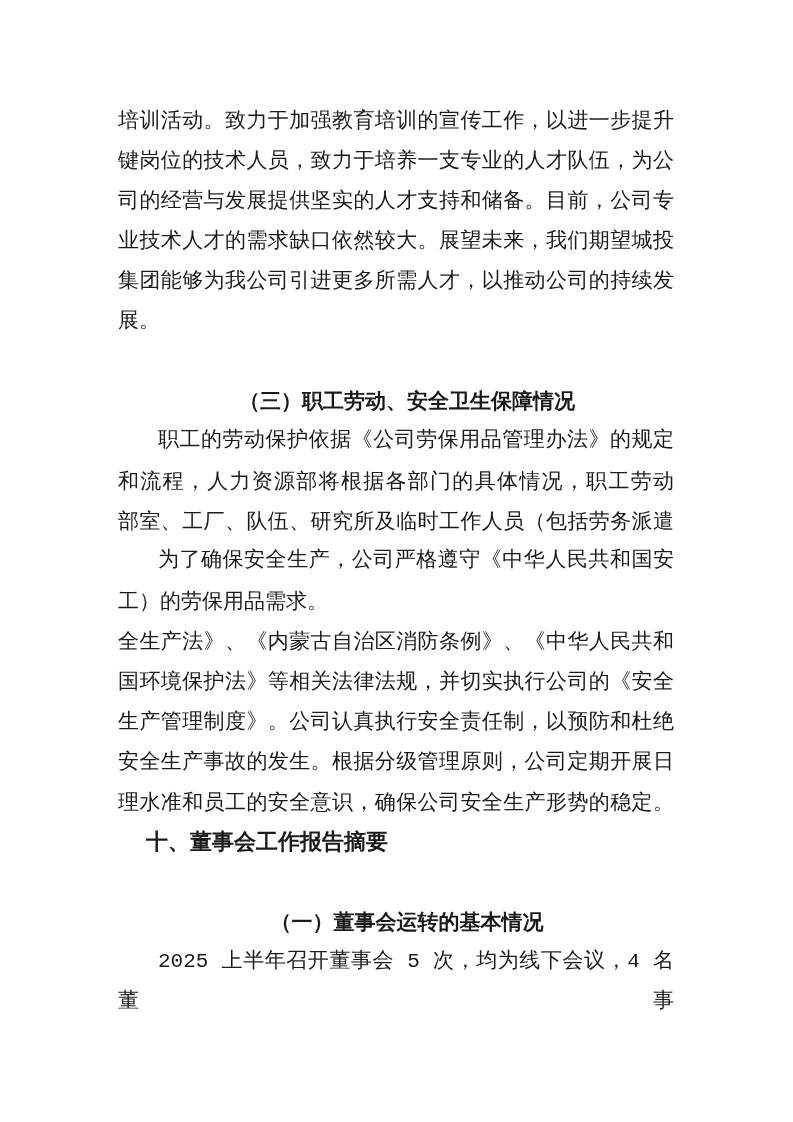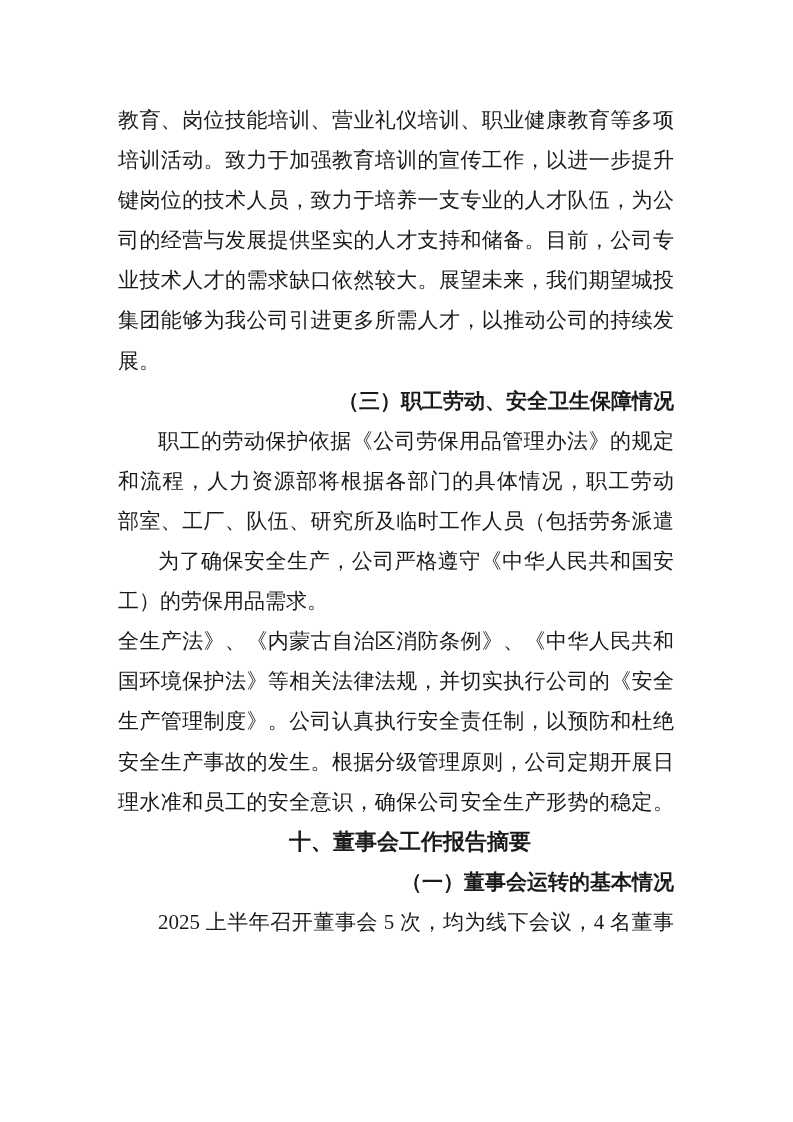--- a/index.html
+++ b/index.html
@@ -35,42 +35,43 @@
     text-align-last: justify;
     white-space: normal;
   }
   
   .l {
     text-align: left;
   }
   
   .i2 {
     text-indent: 40px;
+    font-family: Liberation Mono, monospace;
   }
   
   .hk {
     font-weight: bold;
-    text-align: right;
+    text-align: center;
     text-indent: 22px;
+    margin-top: 40px;
   }
   
   .hh {
     font-family: "Liberation Sans", "DejaVu Sans", sans-serif;
     font-weight: bold;
     font-size: 22px;
-    text-align: center;
+    text-align: left;
     text-indent: 28px;
   }
 </style>
 </head>
 <body>
 
 <div class="page">
   <div class="content">
-    <div class="ln j">教育、岗位技能培训、营业礼仪培训、职业健康教育等多项</div>
     <div class="ln j">培训活动。致力于加强教育培训的宣传工作，以进一步提升</div>
     <div class="ln j">键岗位的技术人员，致力于培养一支专业的人才队伍，为公</div>
     <div class="ln j">司的经营与发展提供坚实的人才支持和储备。目前，公司专</div>
     <div class="ln j">业技术人才的需求缺口依然较大。展望未来，我们期望城投</div>
     <div class="ln j">集团能够为我公司引进更多所需人才，以推动公司的持续发</div>
     <div class="ln l">展。</div>
     <div class="ln hk">（三）职工劳动、安全卫生保障情况</div>
     <div class="ln j i2">职工的劳动保护依据《公司劳保用品管理办法》的规定</div>
     <div class="ln j">和流程，人力资源部将根据各部门的具体情况，职工劳动</div>
     <div class="ln j">部室、工厂、队伍、研究所及临时工作人员（包括劳务派遣</div>

